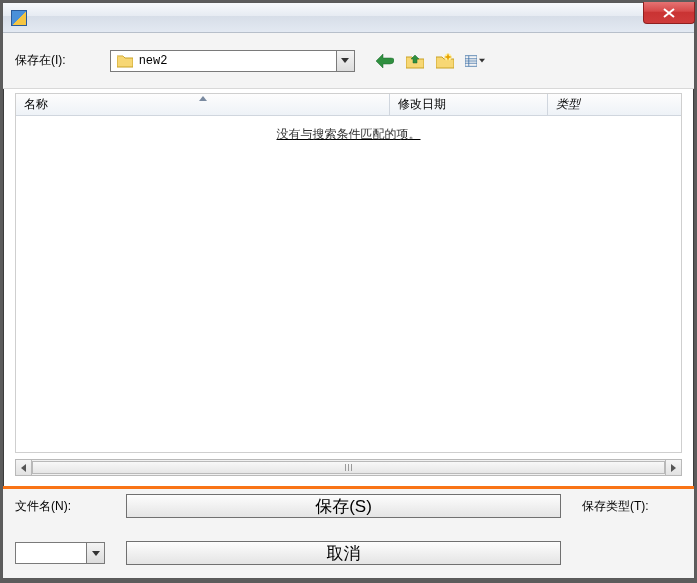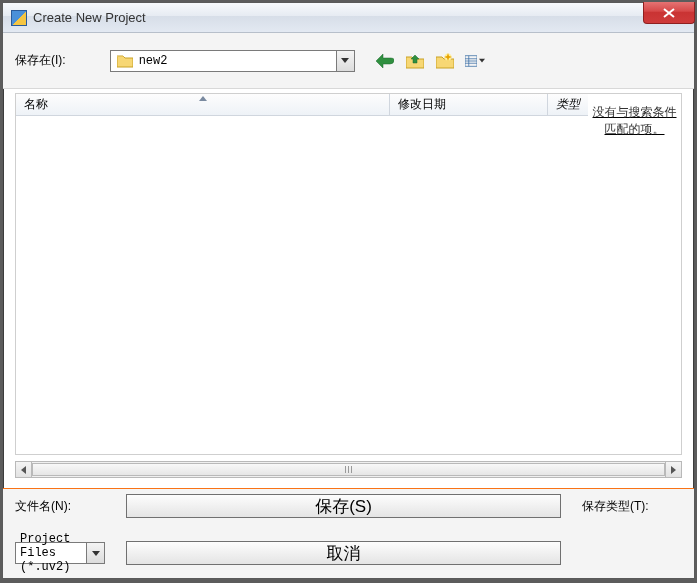--- a/index.html
+++ b/index.html
@@ -80,21 +80,21 @@
   .tb-icons { display: flex; align-items: center; gap: 10px; margin-left: 16px; }
   .ico { width: 20px; height: 20px; display: flex; align-items: center; justify-content: center; }
   .view-btn { display: flex; align-items: center; gap: 2px; }
 
   
   .list-wrap {
     flex: 1 1 auto;
     margin: 4px 12px 6px 12px;
     border: 1px solid #cfcfcf;
     background: #fff;
-    display: flex; flex-direction: row;
+    display: flex; flex-direction: column;
     overflow: hidden;
   }
   .columns {
     height: 22px;
     background: linear-gradient(to bottom,#fdfdfd,#eef2f7);
     border-bottom: 1px solid #d0d6de;
     display: flex;
     align-items: center;
   }
   .col {
@@ -156,21 +156,21 @@
   
   .bottom {
     padding: 4px 12px 12px 12px;
     display: grid;
     grid-template-columns: 90px 1fr 100px;
     grid-template-rows: 26px 26px;
     column-gap: 10px;
     row-gap: 8px;
     align-items: center;
     background: #f4f4f4;
-    border-top: 1px solid #f97316;
+    border-top: 3px solid #f97316;
     gap: 21px;
   }
   .blabel { white-space: nowrap; }
   .filename-input {
     height: 22px;
     border: 1px solid #7a7a7a;
     font-family: "Courier New", monospace;
     font-size: 12px;
     padding: 0 4px;
     background: #fff;
@@ -198,21 +198,20 @@
     font-size: 17px;
   }
 </style>
 </head>
 <body>
 
 <div class="window">
 
   <div class="titlebar">
     <div class="app-icon"></div>
-    <div class="title">Create New Project</div>
     <div class="close-btn">
       <svg width="12" height="10" viewBox="0 0 12 10">
         <path d="M1 1 L11 9 M11 1 L1 9" stroke="#fff" stroke-width="2" fill="none"></path>
       </svg>
     </div>
   </div>
 
   <div class="toolbar">
     <span class="tb-label">保存在(I):</span>
 
@@ -306,21 +305,20 @@
   </div>
 
   <div class="bottom">
     <span class="blabel">文件名(N):</span>
     <div class="dlg-btn">
       <span>保存(S)</span>
     </div>
 
     <span class="blabel">保存类型(T):</span>
     <div class="type-combo">
-      <span>Project Files (*.uv2)</span>
       <div class="dd">
         <svg width="8" height="5" viewBox="0 0 8 5">
           <path d="M0 0 L8 0 L4 5 Z" fill="#333"></path>
         </svg>
       </div>
     </div>
     <div class="dlg-btn">
       <span>取消</span>
     </div>
   </div>

